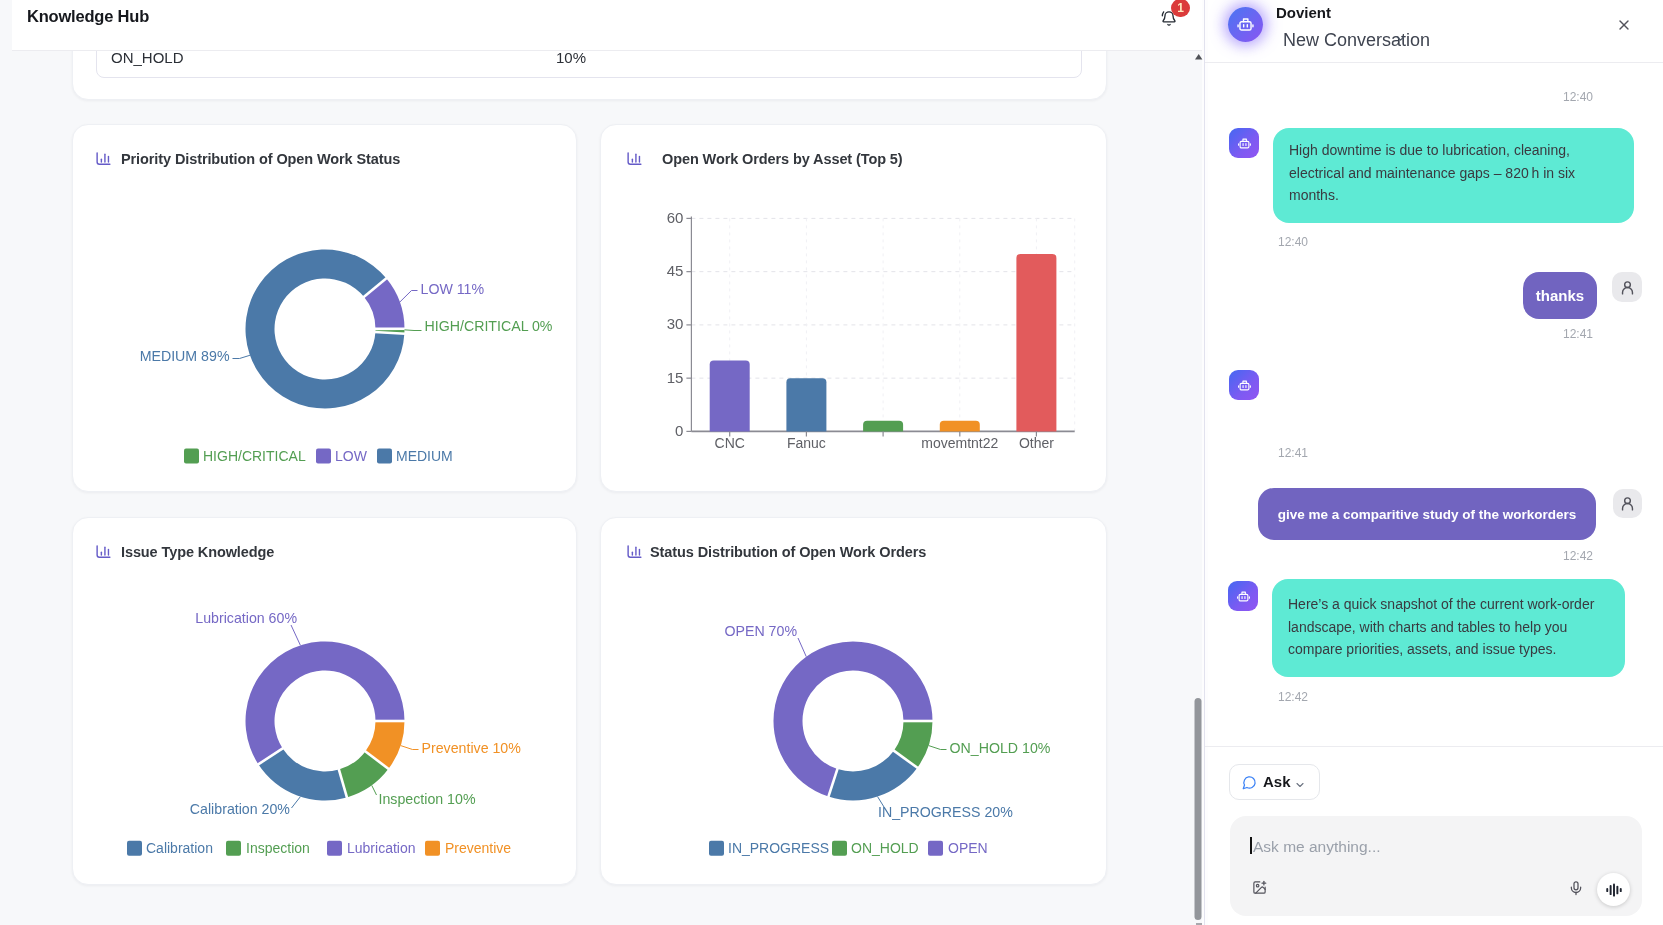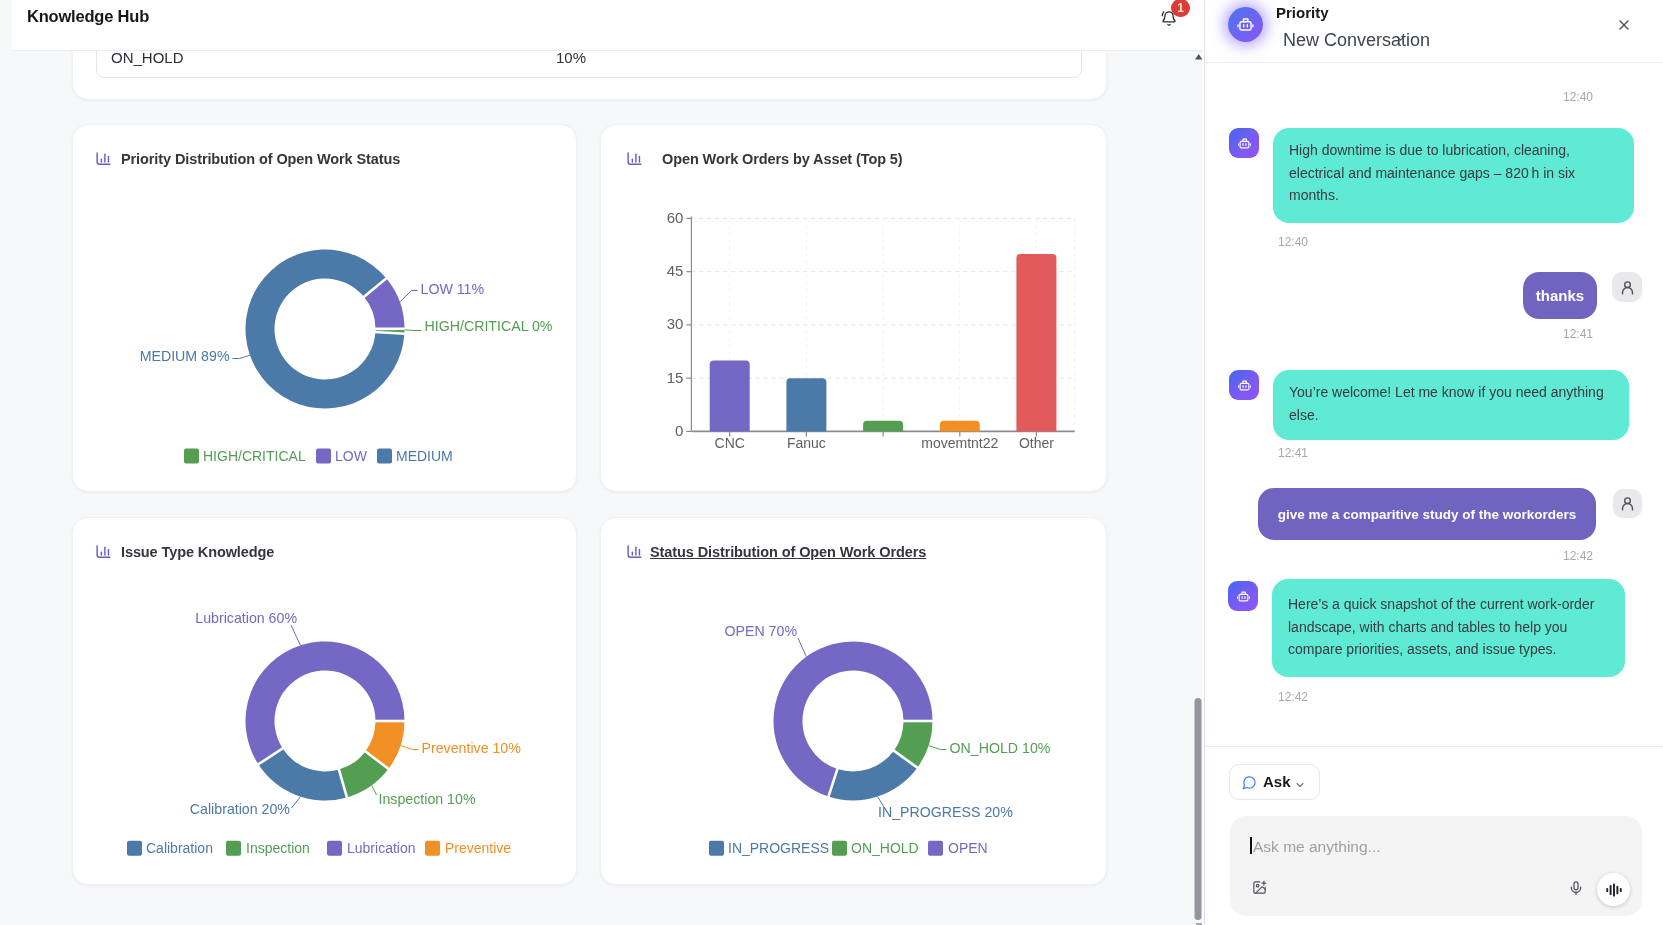--- a/index.html
+++ b/index.html
@@ -75,21 +75,21 @@
       <path d="M14 17V6"></path>
       <path d="M19 17V9"></path>
     </svg></div>
 <div class="ctitle" style="left:121px; top:544px;">Issue Type Knowledge</div>
 <div class="cicon" style="left:626px; top:543px;"><svg width="17" height="17" viewBox="0 0 24 24" fill="none" stroke="#655bc8" stroke-width="2" stroke-linecap="round" stroke-linejoin="round">
       <path d="M3 4v13a3 3 0 0 0 3 3h15"></path>
       <path d="M9 17v-4"></path>
       <path d="M14 17V6"></path>
       <path d="M19 17V9"></path>
     </svg></div>
-<div class="ctitle" style="left:650px; top:544px;text-decoration:underline;">Status Distribution of Open Work Orders</div>
+<div class="ctitle" style="left:650px; top:544px;">Status Distribution of Open Work Orders</div>
 
 <svg class="abs" style="left:0; top:0; z-index:2;" width="1208" height="925">
 <path d="M 386.26 278.32 A 79.5 79.5 0 0 1 404.50 329.00 L 375.50 329.00 A 50.5 50.5 0 0 0 363.91 296.81 Z" fill="#7568c5"></path>
 <path d="M 404.50 328.72 A 79.5 79.5 0 0 1 404.36 333.71 L 375.41 331.99 A 50.5 50.5 0 0 0 375.50 328.82 Z" fill="#539e52"></path>
 <path d="M 404.36 333.71 A 79.5 79.5 0 1 1 386.26 278.32 L 363.91 296.81 A 50.5 50.5 0 1 0 375.41 331.99 Z" fill="#4b79a8"></path>
 <line x1="363.14" y1="297.45" x2="387.03" y2="277.69" stroke="#ffffff" stroke-width="2.6"></line>
 <line x1="374.50" y1="328.83" x2="405.50" y2="328.72" stroke="#ffffff" stroke-width="2.6"></line>
 <line x1="374.41" y1="331.94" x2="405.36" y2="333.77" stroke="#ffffff" stroke-width="2.6"></line>
 <polyline points="399.80,302.07 411.50,290.50 417.50,290.50" fill="none" stroke="#7568c5" stroke-width="1"></polyline>
 <text x="420.50" y="290.00" fill="#7568c5" font-size="14.2" text-anchor="start" dominant-baseline="middle">LOW 11%</text>
@@ -200,21 +200,21 @@
        display:flex; align-items:center; justify-content:center;">
       <svg width="19" height="19" viewBox="0 0 24 24" fill="none" stroke="#ffffff" stroke-width="1.8" stroke-linecap="round" stroke-linejoin="round">
         <path d="M9.5 8.5V5h5.5v2.2"></path>
         <rect x="5" y="8.5" width="14" height="10.5" rx="2"></rect>
         <path d="M2.6 12.6v2.2"></path>
         <path d="M21.4 12.6v2.2"></path>
         <path d="M9.7 12.2v2.8"></path>
         <path d="M14.3 12.2v2.8"></path>
       </svg>
     </div>
-  <div class="abs" style="left:68px; top:4px; font-size:15px; font-weight:700; color:#17181c;">Priority</div>
+  <div class="abs" style="left:68px; top:4px; font-size:15px; font-weight:700; color:#17181c;">Dovient</div>
   <div class="abs" style="left:75px; top:30px; font-size:18px; color:#3f4450;">New Conversation</div>
   <div class="abs" style="left:186px; top:31px;"><svg width="13" height="13" viewBox="0 0 24 24" fill="none" stroke="#4b5563" stroke-width="2.2" stroke-linecap="round" stroke-linejoin="round">
         <path d="m6 9 6 6 6-6"></path>
       </svg></div>
   <div class="abs" style="left:408px; top:17px;"><svg width="16" height="16" viewBox="0 0 24 24" fill="none" stroke="#52525b" stroke-width="2" stroke-linecap="round">
         <path d="M18 6 6 18"></path>
         <path d="m6 6 12 12"></path>
       </svg></div>
   <div class="abs" style="left:-3px; top:62px; width:458px; border-top:1px solid #ececf0;"></div>
 
@@ -249,24 +249,20 @@
   <div class="avatar-bot" style="left:21px; top:370px;">
       <svg width="15" height="15" viewBox="0 0 24 24" fill="none" stroke="#ffffff" stroke-width="1.8" stroke-linecap="round" stroke-linejoin="round">
         <path d="M9.5 8.5V5h5.5v2.2"></path>
         <rect x="5" y="8.5" width="14" height="10.5" rx="2"></rect>
         <path d="M2.6 12.6v2.2"></path>
         <path d="M21.4 12.6v2.2"></path>
         <path d="M9.7 12.2v2.8"></path>
         <path d="M14.3 12.2v2.8"></path>
       </svg>
     </div>
-  <div class="bubble-bot" style="left:65px; top:370px; width:356px; height:70px;">
-    You’re welcome! Let me know if you need anything<br>
-    else.
-  </div>
   <div class="ts" style="left:70px; top:446px;">12:41</div>
 
   <div class="bubble-user" style="left:50px; top:488px; width:338px; height:52px; font-size:13.5px;">give me a comparitive study of the workorders</div>
   <div class="avatar-user" style="left:405px; top:489px; width:29px; height:29px;">
       <svg width="17" height="17" viewBox="0 0 24 24" fill="none" stroke="#52525b" stroke-width="2" stroke-linecap="round" stroke-linejoin="round">
         <circle cx="12" cy="8" r="4"></circle>
         <path d="M5 21v-2a7 7 0 0 1 14 0v2"></path>
       </svg>
     </div>
   <div class="ts" style="right:70px; top:549px;">12:42</div>

